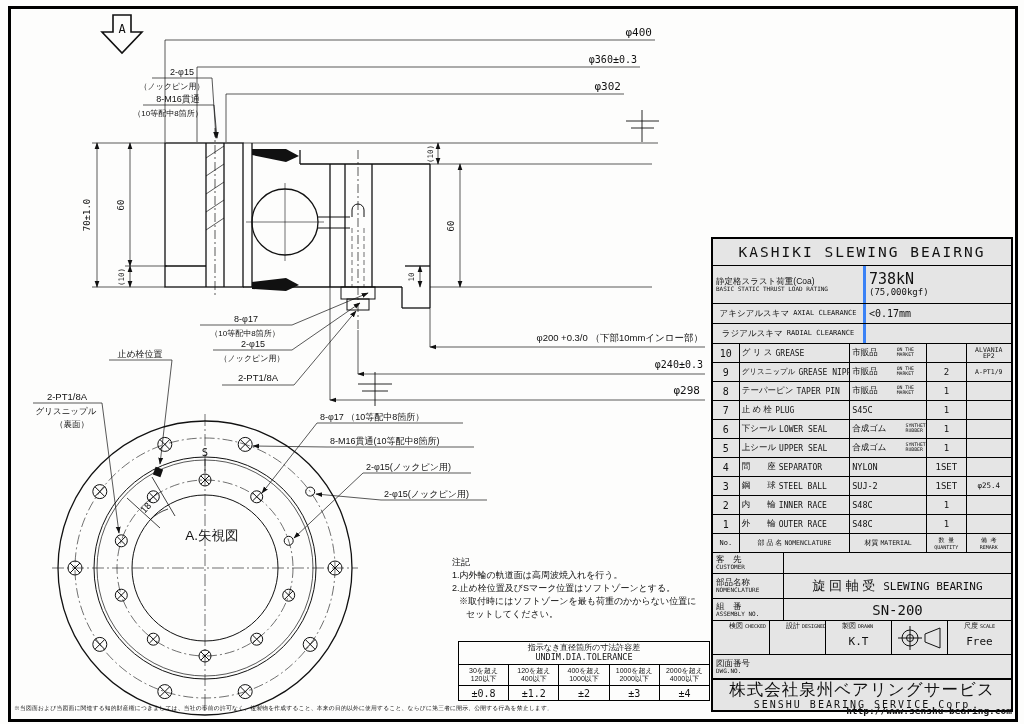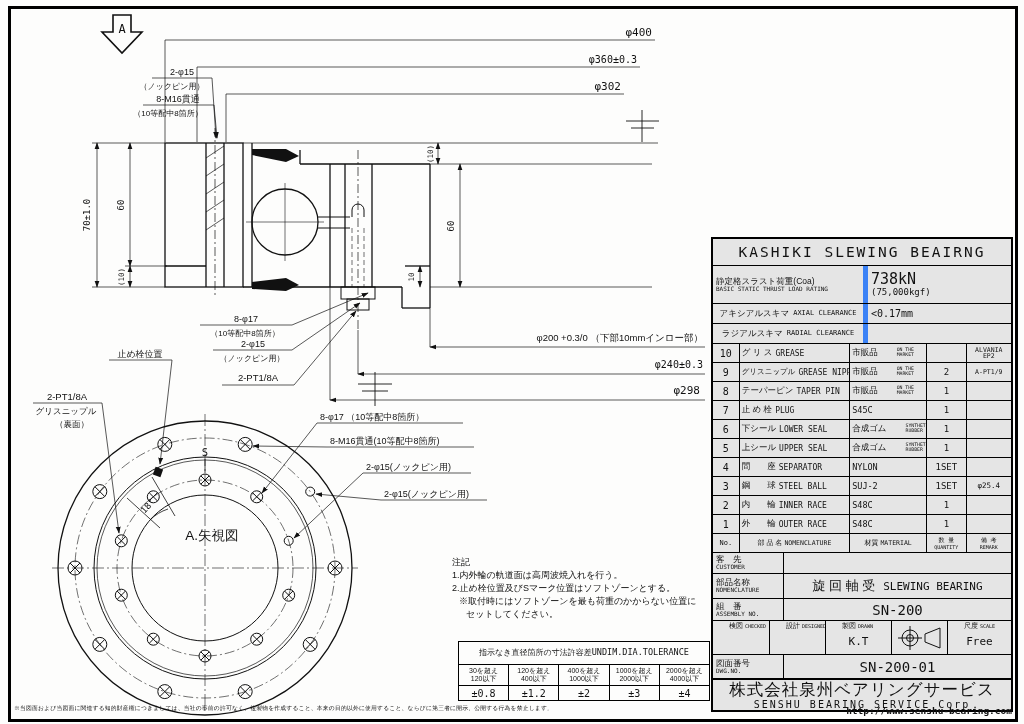--- a/index.html
+++ b/index.html
@@ -10,21 +10,21 @@
   svg text{font-family:"DejaVu Sans Mono","Liberation Sans",sans-serif;fill:#111;}
   .jtext{font-family:"Liberation Sans",sans-serif;}
   
   .tb{position:absolute;left:711px;top:237px;width:302px;background:#e5e5e5;
       border:2px solid #000;box-sizing:border-box;font-size:9px;}
   .tb *{box-sizing:border-box;}
   .tb-title{height:26px;display:flex;align-items:center;justify-content:center;
             font-family:"DejaVu Sans Mono",monospace;font-size:14.5px;letter-spacing:2px;}
   .row{display:flex;border-top:1px solid #000;align-items:stretch;}
   .cell{display:flex;flex-direction:column;justify-content:center;padding:1px 3px;overflow:hidden;}
-  .cell+.cell{border-left:5px solid #3b82f6;}
+  .cell+.cell{border-left:3px solid #3b82f6;}
   .lab-jp{font-size:8.5px;line-height:1.1;white-space:nowrap;}
   .lab-en{font-size:6px;line-height:1.1;white-space:nowrap;font-family:"DejaVu Sans Mono",monospace;}
   .big-val{font-family:"DejaVu Sans Mono",monospace;font-size:15px;line-height:1.05;}
   .sub-val{font-family:"DejaVu Sans Mono",monospace;font-size:9px;line-height:1.05;}
   .mono{font-family:"DejaVu Sans Mono",monospace;}
   
   .prow{display:flex;height:19px;border-top:1px solid #000;font-size:8.5px;align-items:stretch;}
   .pc{display:flex;align-items:center;padding:0 2px;overflow:hidden;white-space:nowrap;}
   .pc+.pc{border-left:1px solid #000;}
   .pc.no{width:26px;justify-content:center;font-family:"DejaVu Sans Mono",monospace;font-size:10px;}
@@ -50,21 +50,21 @@
   .co-jp{font-size:16.5px;letter-spacing:1px;white-space:nowrap;line-height:1.1;}
   .co-en{font-family:"DejaVu Sans Mono",monospace;font-size:10px;letter-spacing:2px;line-height:1.1;}
   
   .notes{position:absolute;left:452px;top:556px;width:258px;font-size:9px;line-height:1.45;}
   .notes .indent{padding-left:7px;}
   .notes .indent2{padding-left:14px;}
   
   .tol{position:absolute;left:458px;top:641px;width:252px;border:1.5px solid #000;
        box-sizing:border-box;background:#fdfdfc;}
   .tol *{box-sizing:border-box;}
-  .tol-head{height:22px;display:flex;flex-direction:row;align-items:center;justify-content:center;line-height:1.1;text-align:right;}
+  .tol-head{height:22px;display:flex;flex-direction:column;align-items:center;justify-content:center;line-height:1.1;text-align:right;}
   .tol-head .t1{font-size:8px;}
   .tol-head .t2{font-family:"DejaVu Sans Mono",monospace;font-size:8.5px;}
   .tol-cols{display:flex;border-top:1px solid #000;}
   .tol-col{flex:1;border-left:1px solid #000;}
   .tol-col:first-child{border-left:none;}
   .tol-rng{height:20px;display:flex;flex-direction:column;align-items:center;justify-content:center;
            font-size:7px;line-height:1.15;}
   .tol-val{height:15px;display:flex;align-items:center;justify-content:center;border-top:1px solid #000;
            font-family:"DejaVu Sans Mono",monospace;font-size:10px;}
   
@@ -613,21 +613,20 @@
           </span>
         <span class="v">Free</span>
       </div>
     </div>
 
     <div class="lrow" style="height:24px">
       <div class="lab-cell">
         <span class="lab-jp">図面番号</span>
         <span class="lab-en">DWG.NO.</span>
       </div>
-      <div class="val-cell mono" style="font-size:14px">SN-200-01</div>
     </div>
 
     <div class="company" style="height:32px">
       <span class="co-jp">株式会社泉州ベアリングサービス</span>
       <span class="co-en">SENSHU BEARING SERVICE Corp</span>
     </div>
   </div>
 
   <div class="notes">
     <div>注記</div>

